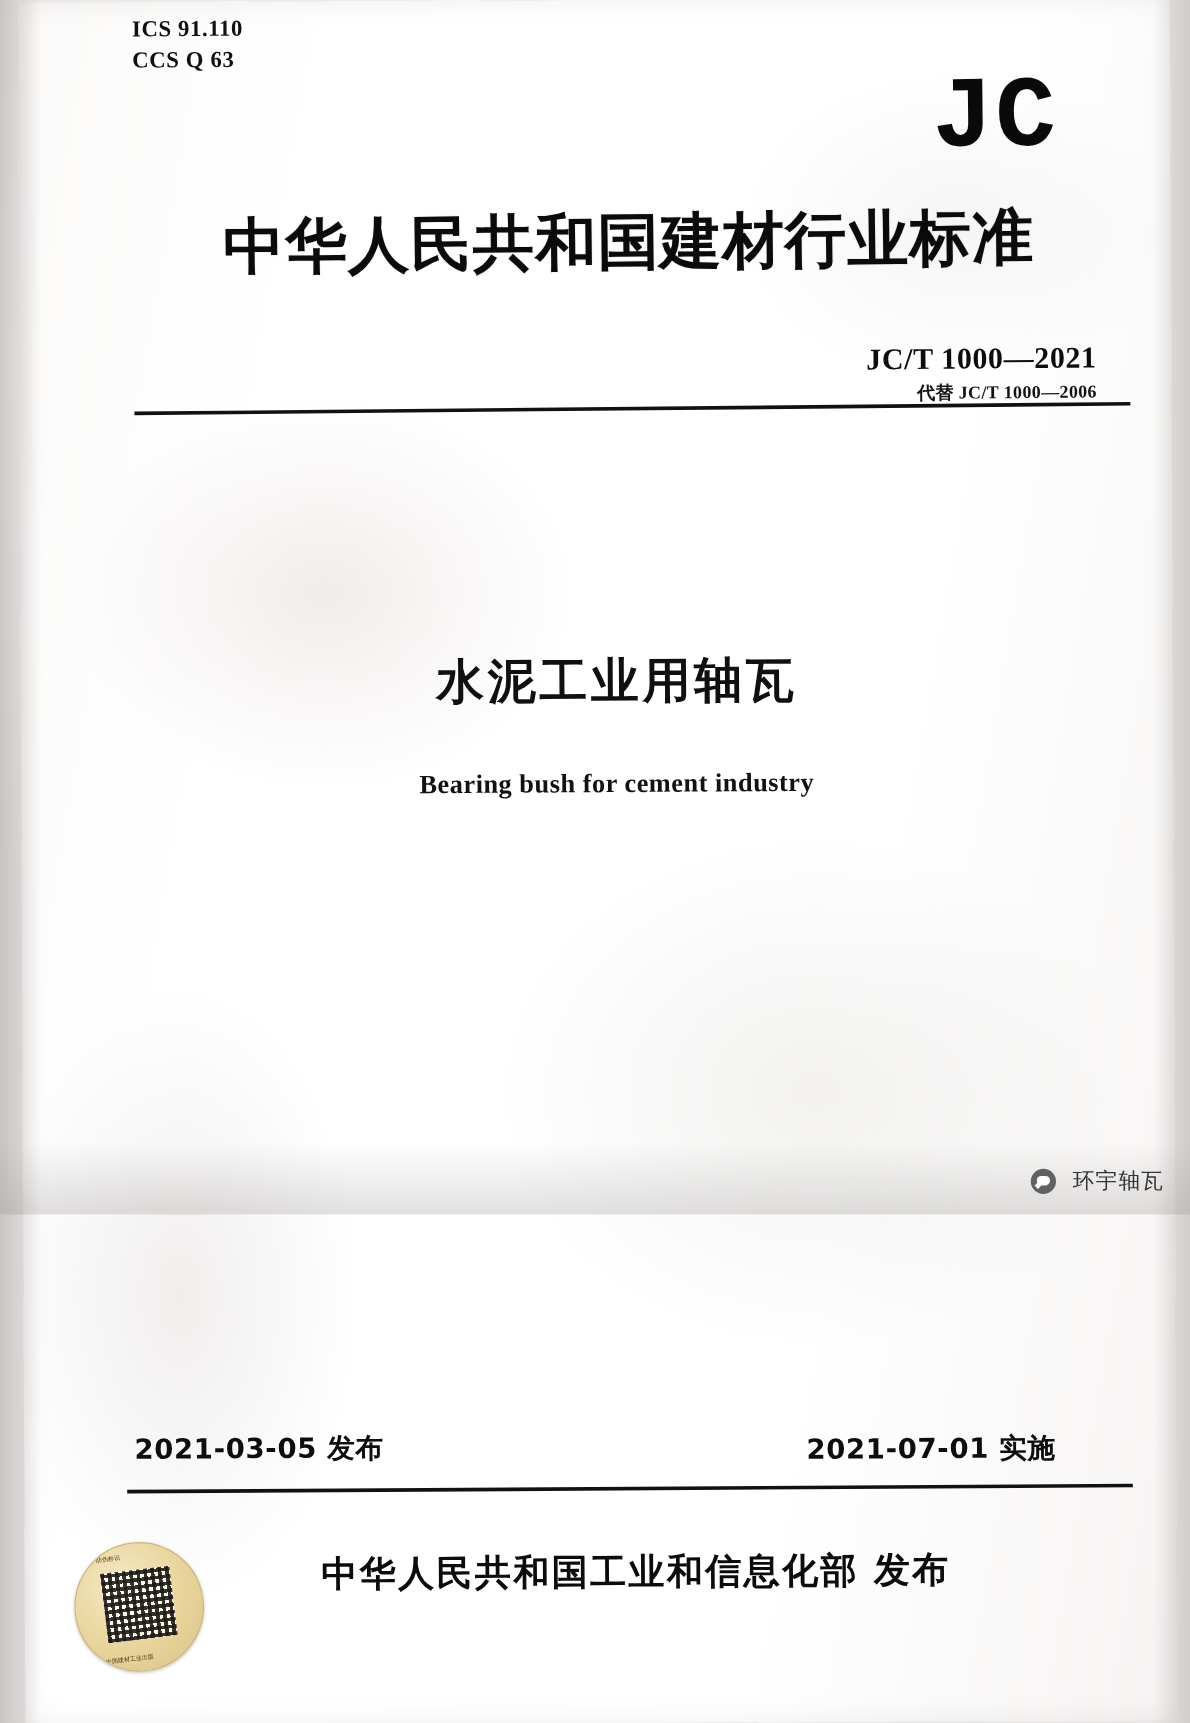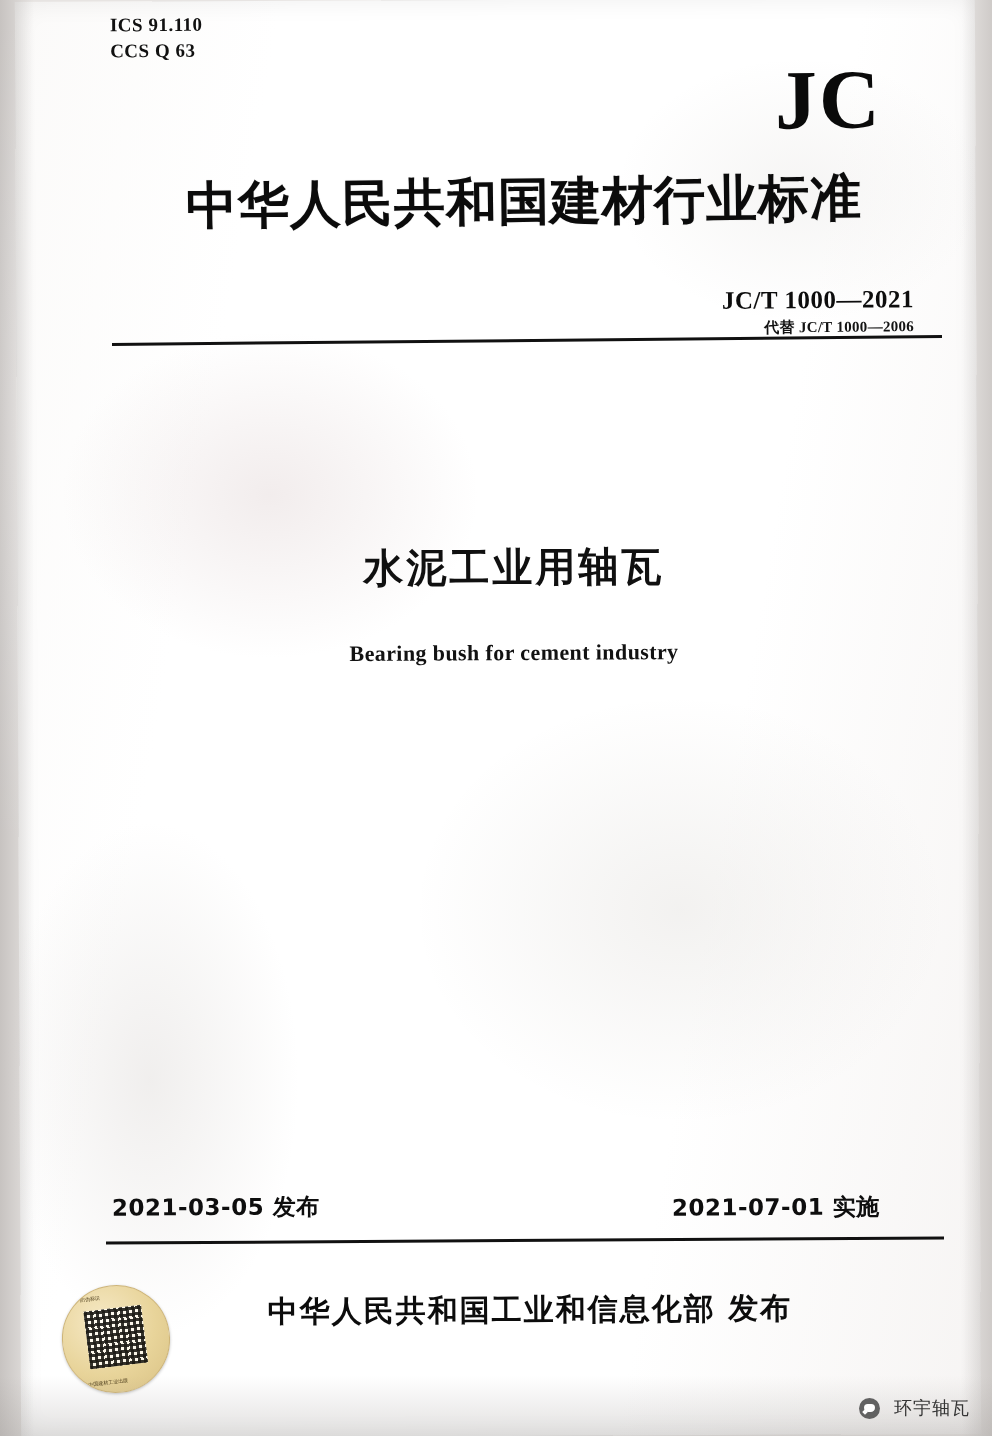--- a/index.html
+++ b/index.html
@@ -13,21 +13,21 @@
     position: relative;
     overflow: hidden;
     font-family: "Liberation Sans", sans-serif;
   }
 
   
   #scan-page {
     position: absolute;
     left: 0; top: 0;
     width: 992px;
-    height: 1436px;
+    height: 1012px;
     background:
       radial-gradient(ellipse 700px 420px at 20% 30%, #f7f5f4 0%, #efedec 55%, #e7e4e2 100%),
       linear-gradient(90deg, #e3e0de 0%, #f4f2f1 6%, #fbfaf9 20%, #fdfcfb 60%, #f5f3f2 88%, #e6e3e1 100%);
   }
   #page-sheet {
     position: absolute;
     left: 18px;
     top: 0px;
     width: 960px;
     height: 1436px;
@@ -58,21 +58,21 @@
     color: #111;
     line-height: 1.35;
     transform: rotate(-0.4deg);
   }
 
   
   #jc-mark {
     position: absolute;
     right: 110px;
     top: 62px;
-    font-family: Liberation Serif, serif;
+    font-family: Liberation Mono, monospace;
     font-weight: bold;
     font-size: 84px;
     line-height: 0.9;
     letter-spacing: 2px;
     color: #0a0a0a;
     transform: rotate(-0.6deg);
   }
 
   
   #standard-header {

